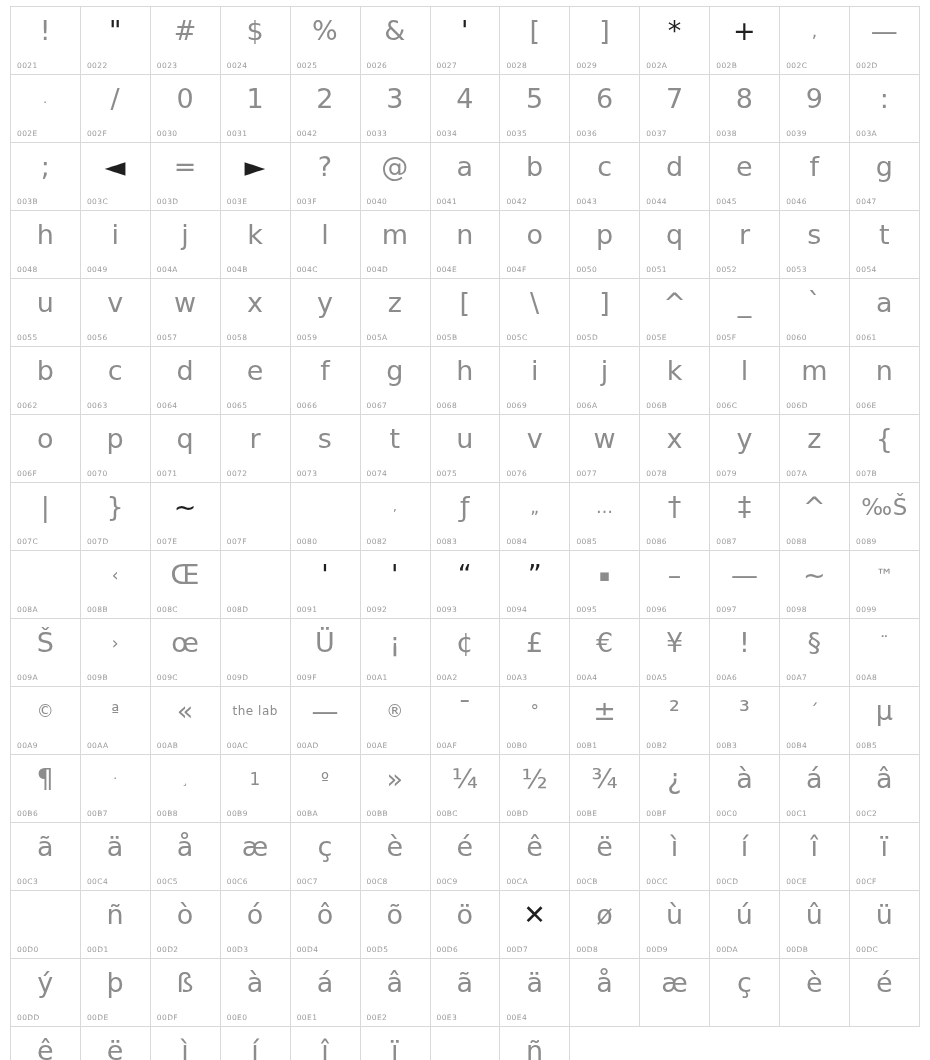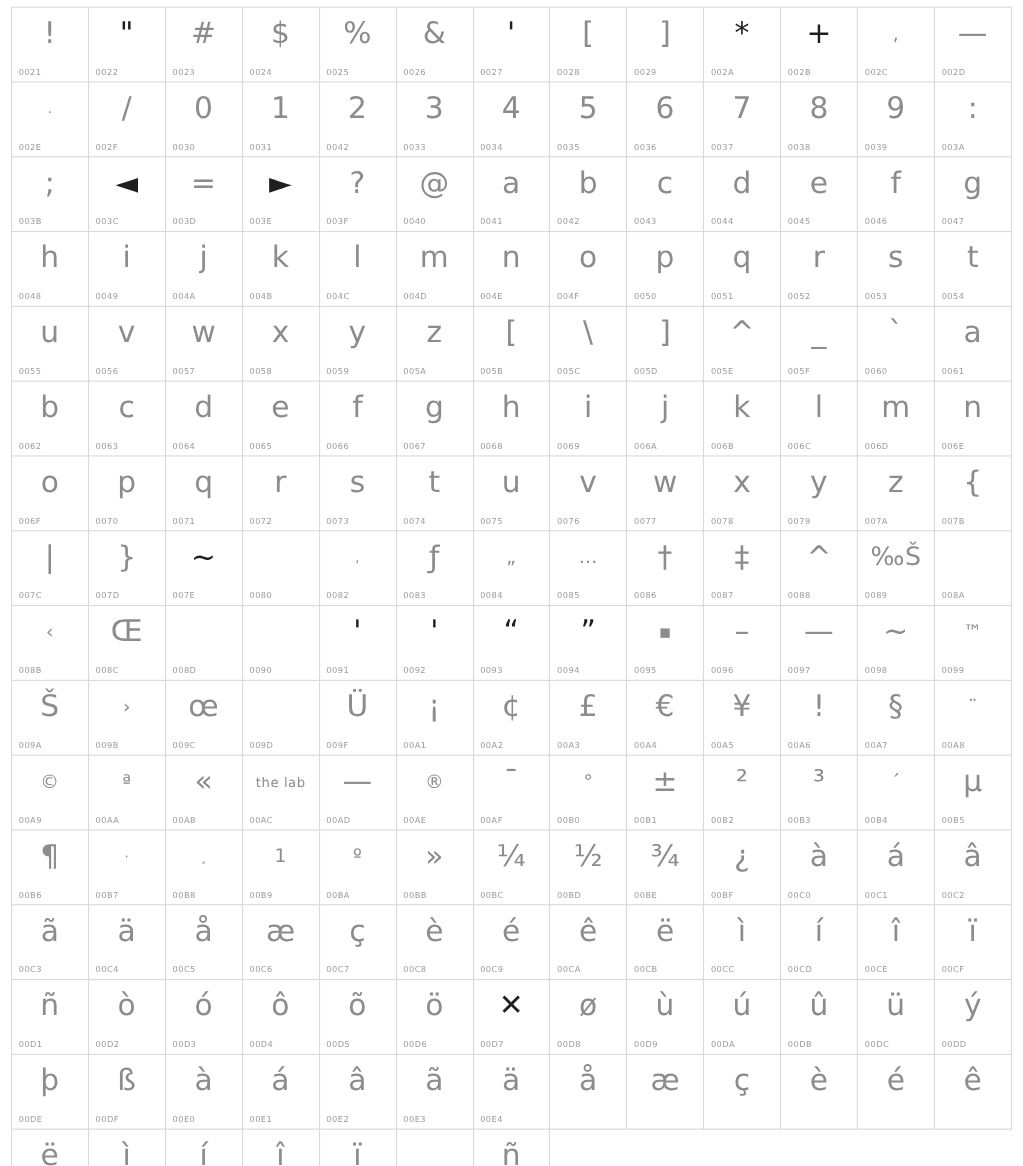--- a/index.html
+++ b/index.html
@@ -435,20 +435,24 @@
     <div class="cell">
       <div class="glyph">}</div>
       <div class="code">007D</div>
     </div>
     <div class="cell">
       <div class="glyph dark">~</div>
       <div class="code">007E</div>
     </div>
     <div class="cell empty">
       <div class="glyph"></div>
+      <div class="code">007F</div>
+    </div>
+    <div class="cell empty">
+      <div class="glyph"></div>
       <div class="code">0080</div>
     </div>
     <div class="cell">
       <div class="glyph tiny">,</div>
       <div class="code">0082</div>
     </div>
     <div class="cell">
       <div class="glyph">ƒ</div>
       <div class="code">0083</div>
     </div>
@@ -485,24 +489,20 @@
       <div class="code">008B</div>
     </div>
     <div class="cell">
       <div class="glyph">Œ</div>
       <div class="code">008C</div>
     </div>
     <div class="cell empty">
       <div class="glyph"></div>
       <div class="code">008D</div>
     </div>
-    <div class="cell empty">
-      <div class="glyph"></div>
-      <div class="code">0090</div>
-    </div>
     <div class="cell">
       <div class="glyph dark">'</div>
       <div class="code">0091</div>
     </div>
     <div class="cell">
       <div class="glyph dark">'</div>
       <div class="code">0092</div>
     </div>
     <div class="cell">
       <div class="glyph dark">“</div>
@@ -733,20 +733,24 @@
       <div class="code">00CD</div>
     </div>
     <div class="cell">
       <div class="glyph">î</div>
       <div class="code">00CE</div>
     </div>
     <div class="cell">
       <div class="glyph">ï</div>
       <div class="code">00CF</div>
     </div>
+    <div class="cell empty">
+      <div class="glyph"></div>
+      <div class="code">00D0</div>
+    </div>
     <div class="cell">
       <div class="glyph">ñ</div>
       <div class="code">00D1</div>
     </div>
     <div class="cell">
       <div class="glyph">ò</div>
       <div class="code">00D2</div>
     </div>
     <div class="cell">
       <div class="glyph">ó</div>

